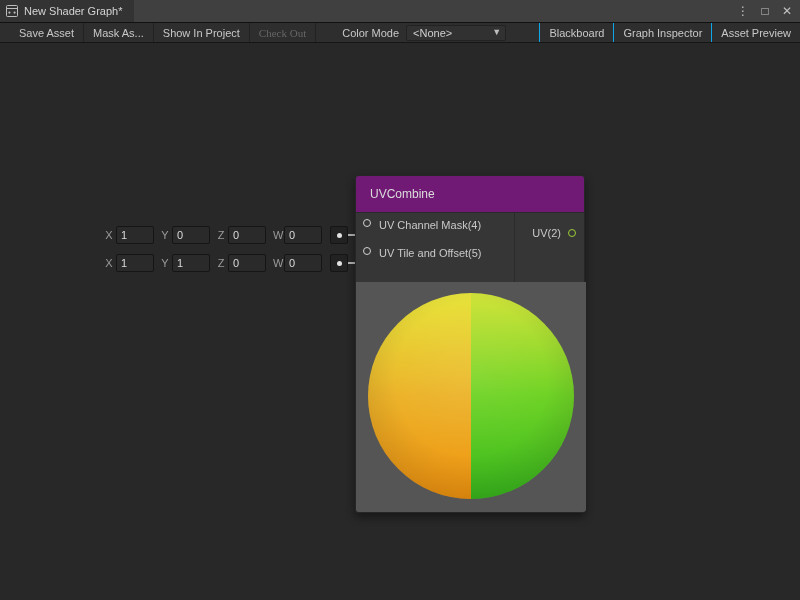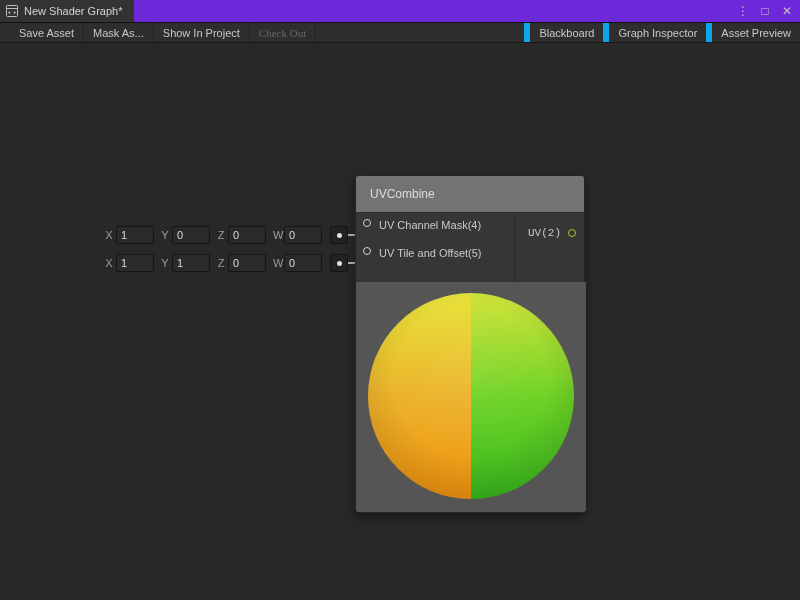--- a/index.html
+++ b/index.html
@@ -4,41 +4,41 @@
 <style>
   * { margin:0; padding:0; box-sizing:border-box; }
   html,body { width:800px; height:600px; overflow:hidden; }
   body {
     font-family:"Liberation Sans","DejaVu Sans",sans-serif;
     background:#282828; color:#c8c8c8; font-size:11px;
     -webkit-font-smoothing:antialiased;
   }
 
   
-  .tabbar { height:22px; background:#6d28d9; display:flex; align-items:stretch; }
+  .tabbar { height:22px; background:#404040; display:flex; align-items:stretch; }
   .tab {
     display:flex; align-items:center; gap:6px; padding:0 12px 0 6px;
     background:#333333; color:#d4d4d4; cursor:default;
   }
   .sg-icon { width:12px; height:12px; flex:0 0 auto; }
   .win-controls { margin-left:auto; display:flex; align-items:center; gap:4px; padding-right:4px; }
   .win-controls span {
     color:#c2c2c2; font-size:12px; width:18px; text-align:center; cursor:default; line-height:22px;
   }
 
   
   .toolbar {
     height:21px; background:#2e2e2e; border-top:1px solid #111;
     border-bottom:1px solid #161616; display:flex; align-items:stretch;padding-left:10px;
   }
   .tbtn {
     display:flex; align-items:center; padding:0 9px;
     border-right:1px solid #222; color:#c8c8c8; cursor:default; white-space:nowrap;
   }
-  .tbtn.right { border-right:none; border-left:6px solid #0ea5e9;text-align:right; }
+  .tbtn.right { border-right:none; border-left:1px solid #0ea5e9;text-align:right; }
   .tbtn.disabled { color:#666;font-family:Liberation Serif, serif; }
   .colormode { display:flex; align-items:center; margin-left:26px; gap:7px; }
   .dropdown {
     width:100px; height:16px; background:#313131; border:1px solid #222;
     border-radius:2px; display:flex; align-items:center; padding-left:6px;
     color:#cfcfcf; position:relative; cursor:default;
   }
   .dropdown .arrow {
     position:absolute; right:4px; top:1px; font-size:9px; color:#bdbdbd;
   }
@@ -64,36 +64,36 @@
   .port-dot { width:5px; height:5px; border-radius:50%; background:#e2e2e2; }
 
   
   .node {
     position:absolute; left:355px; top:132px; width:230px;
     background:#373737; border-radius:3px;
     box-shadow:0 4px 10px rgba(0,0,0,0.45); border:1px solid #262626;
   }
   .node-header {
     height:37px; display:flex; align-items:center; padding-left:14px;
-    background:#737373; color:#dcdcdc; font-size:12px;
+    background:#701a75; color:#dcdcdc; font-size:12px;
     border-bottom:1px solid #2a2a2a; border-radius:3px 3px 0 0;
   }
   .node-body { display:flex; height:69px; background:#363636; }
   .node-inputs { flex:1; padding-top:6px; }
   .in-row { height:28px; display:flex; gap:8px; padding-left:7px; }
   .ring {
     width:8px; height:8px; border-radius:50%; border:1px solid #d2d2d2;
     background:transparent; flex:0 0 auto;
   }
   .in-label, .out-label { color:#c9c9c9; font-size:11px; white-space:nowrap; }
   .node-outputs {
     width:70px; border-left:1px solid #2b2b2b; padding-top:6px;
     display:flex; flex-direction:column; align-items:flex-end;
   }
-  .out-row { height:28px; display:flex; align-items:center; gap:7px; padding-right:8px;font-family:Liberation Mono, monospace; }
+  .out-row { height:28px; display:flex; align-items:center; gap:7px; padding-right:8px; }
 
   
   .node-preview {
     width:230px; height:230px; background:#555555; position:relative;
     border-radius:0 0 3px 3px; overflow:hidden;
   }
   .sphere {
     position:absolute; left:12px; top:11px; width:206px; height:206px;
     border-radius:50%; overflow:hidden;
   }
@@ -123,20 +123,27 @@
     <span>□</span>
     <span>✕</span>
   </div>
 </div>
 
 <div class="toolbar">
   <div class="tbtn">Save Asset</div>
   <div class="tbtn">Mask As...</div>
   <div class="tbtn">Show In Project</div>
   <div class="tbtn disabled">Check Out</div>
+  <div class="colormode">
+    <span>Color Mode</span>
+    <div class="dropdown">
+      <span>&lt;None&gt;</span>
+      <span class="arrow">▼</span>
+    </div>
+  </div>
   <div class="spacer"></div>
   <div class="tbtn right">Blackboard</div>
   <div class="tbtn right">Graph Inspector</div>
   <div class="tbtn right">Asset Preview</div>
 </div>
 
 <div class="canvas">
 
   <svg class="edges">
     <line x1="338" y1="192" x2="364" y2="192" stroke="#b4b4b4" stroke-width="2"></line>

